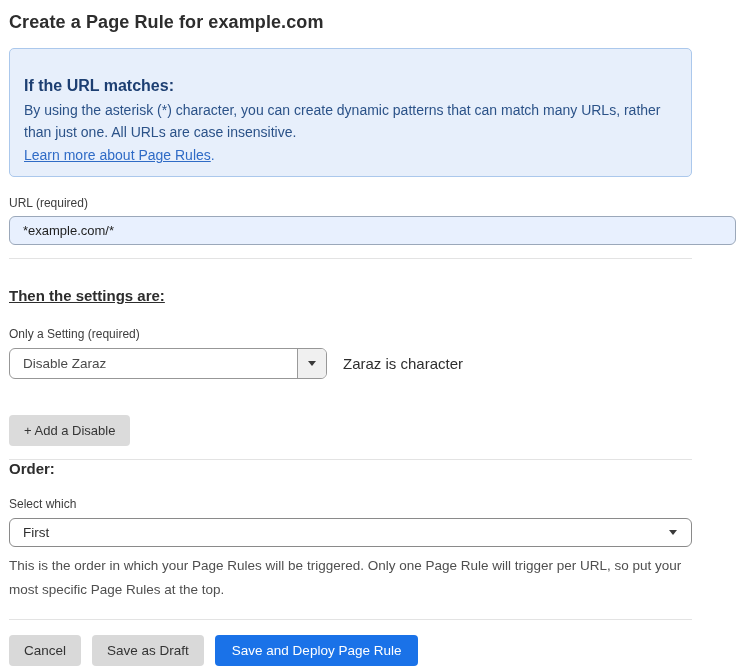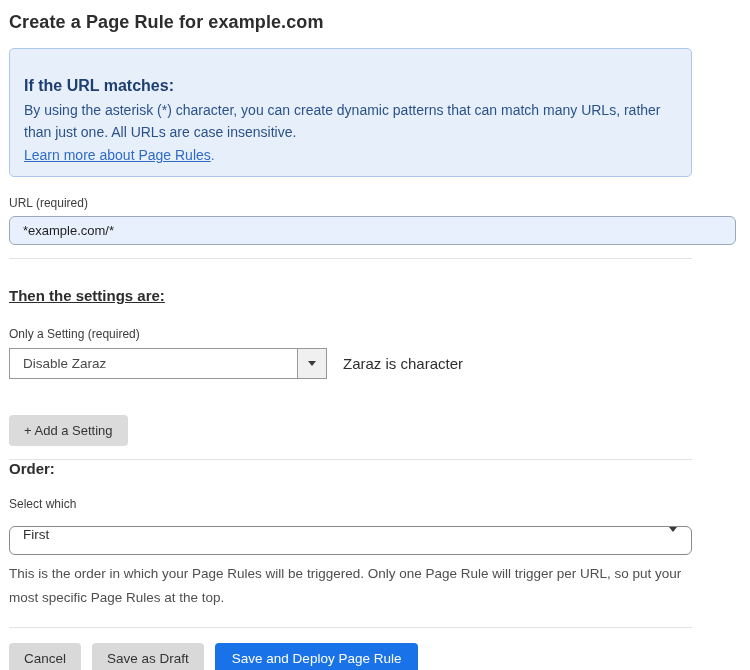--- a/index.html
+++ b/index.html
@@ -49,21 +49,21 @@
 
   .divider { border: none; border-top: 1px solid #e3e3e3; margin-top: 13px; width: 683px; }
 
   .section-heading { font-size: 15px; font-weight: 700; color: #2d2d2d; }
   .settings-heading { margin-top: 28px; text-decoration: underline; }
   .picker-label { margin-top: 23px; }
 
   .setting-row { margin-top: 7px; display: flex; align-items: center; }
   .setting-select {
     width: 318px; height: 31px;
-    background: #ffffff; border: 1px solid #979797; border-radius: 0;
+    background: #ffffff; border: 1px solid #979797; border-radius: 6px;
     display: flex; align-items: stretch; cursor: pointer; overflow: hidden;
   }
   .setting-select-value {
     flex: 1; display: flex; align-items: center;
     padding-left: 13px; font-size: 13.5px; color: #4a4a4a;
   }
   .setting-select-arrowbtn {
     width: 29px; background: #f0f0f0; border-left: 1px solid #9a9a9a;
     display: flex; align-items: center; justify-content: center; cursor: pointer;
   }
@@ -79,23 +79,23 @@
     margin-top: 36px; display: inline-block;
     background: #dbdbdb; border: none; border-radius: 4px;
     padding: 8px 15px; font-family: "Liberation Sans", sans-serif;
     font-size: 13px; color: #353535; cursor: pointer;
   }
 
   .order-heading { }
   .order-select-label { margin-top: 20px; }
 
   .order-select {
-    margin-top: 15px; width: 683px; height: 29px;
+    margin-top: 7px; width: 683px; height: 29px;
     background: #ffffff; border: 1px solid #8a8a8a; border-radius: 6px;
-    display: flex; justify-content: space-between;
+    display: flex; align-items: center; justify-content: space-between;
     padding: 0 14px 0 13px; cursor: pointer;
   }
   .order-select-value { font-size: 13.5px; color: #2f2f2f; }
 
   .order-helper {
     margin-top: 7px; width: 676px;
     font-size: 13.5px; line-height: 24px; color: #4f4f4f;
   }
 
   .actions-divider { margin-top: 17px; }
@@ -135,21 +135,21 @@
     <div class="setting-row">
       <div class="setting-select">
         <div class="setting-select-value">Disable Zaraz</div>
         <div class="setting-select-arrowbtn">
           <span class="tri-down"></span>
         </div>
       </div>
       <div class="setting-status">Zaraz is character</div>
     </div>
 
-    <button class="add-setting-btn">+ Add a Setting</button>
+    <button class="add-setting-btn">+ Add a Disable</button>
 
     <hr class="divider">
 
     <div class="section-heading order-heading">Order:</div>
 
     <div class="field-label order-select-label">Select which</div>
 
     <div class="order-select">
       <span class="order-select-value">First</span>
       <span class="tri-down"></span>

